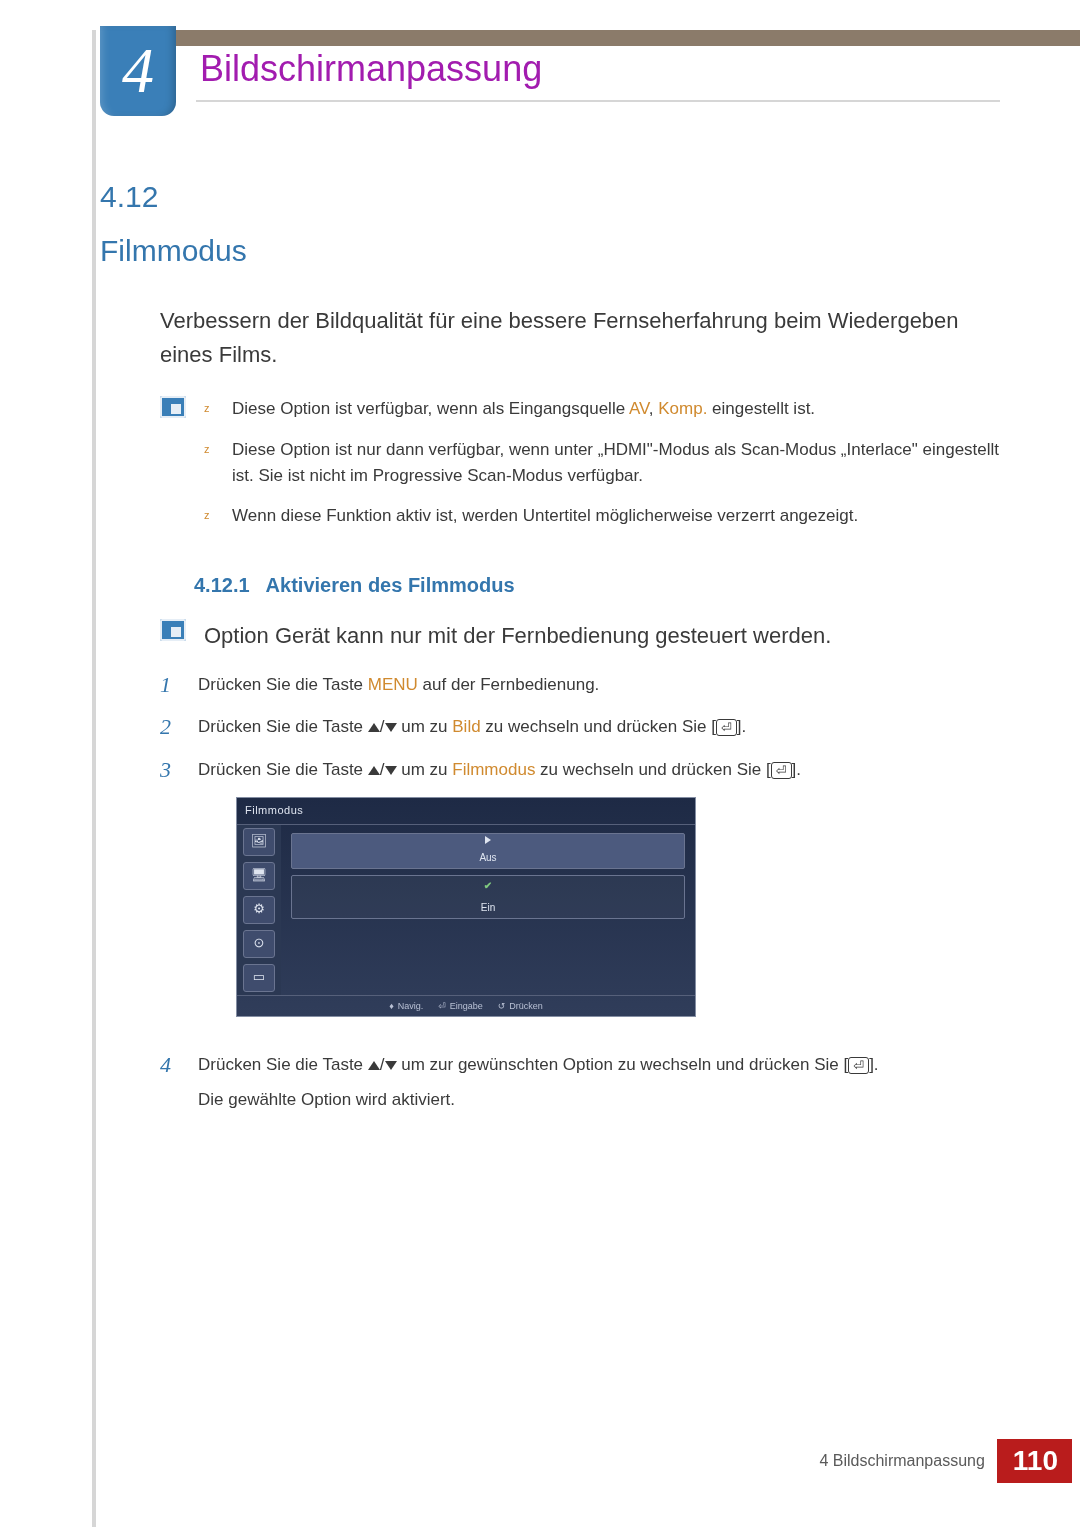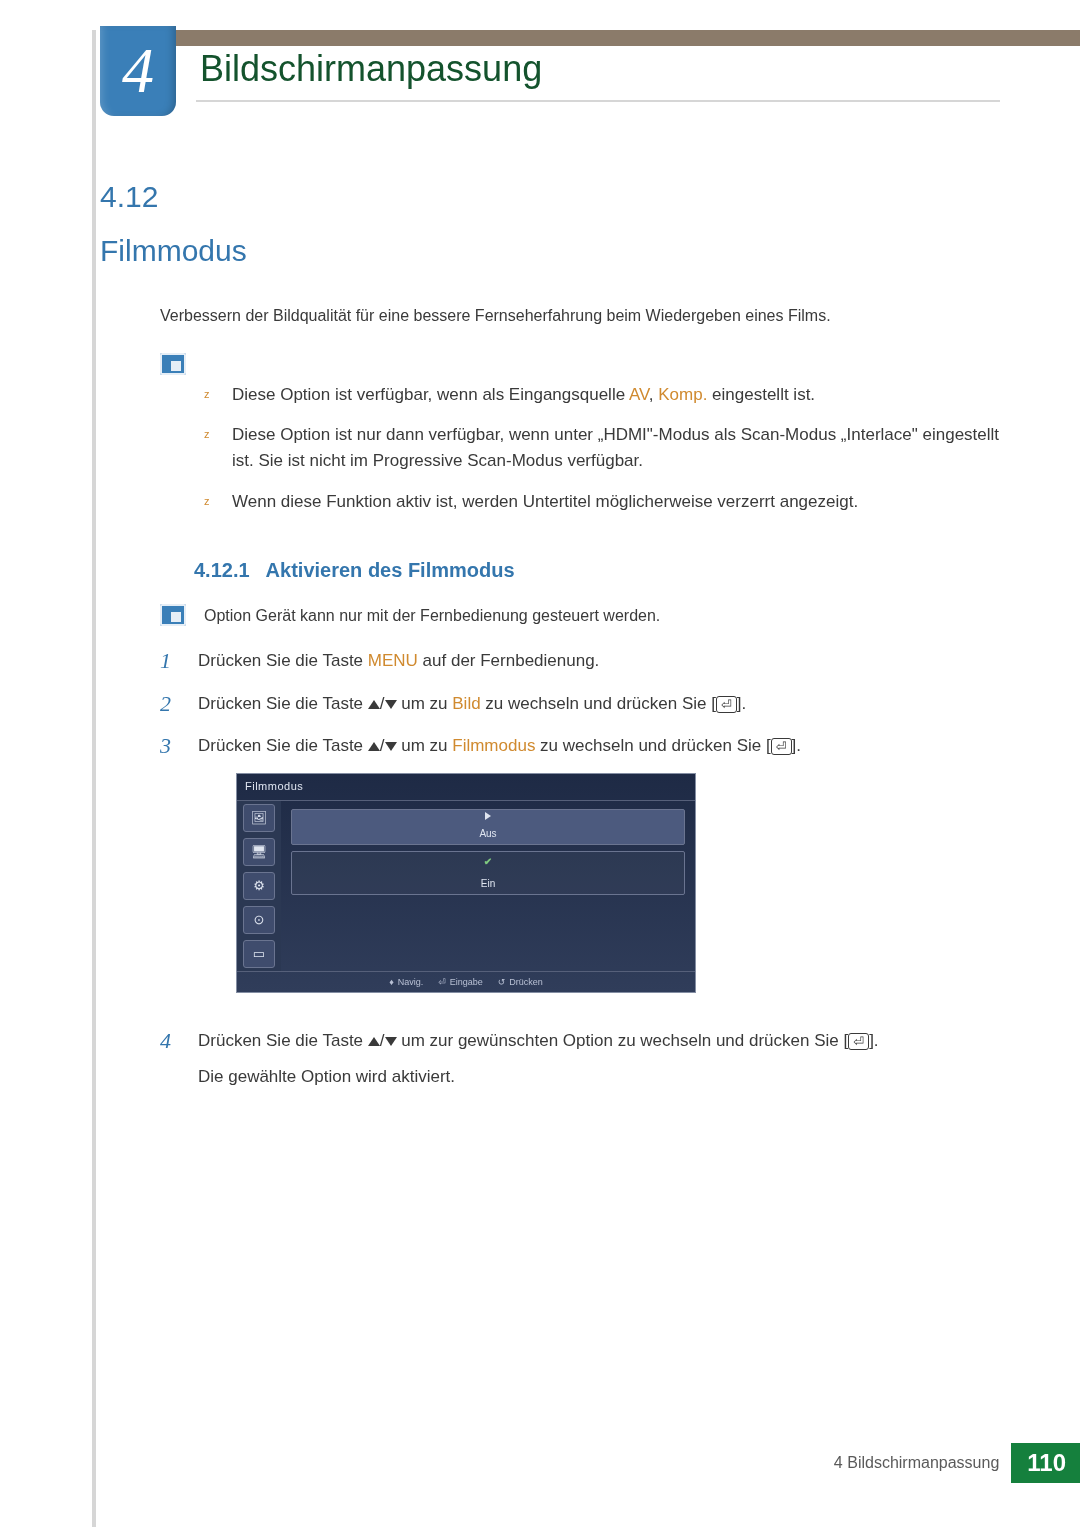--- a/index.html
+++ b/index.html
@@ -38,21 +38,21 @@
     font-size: 64px;
     font-style: italic;
     font-weight: 400;
     font-family: Georgia, 'Times New Roman', serif;
   }
   .chapter-title {
     position: absolute;
     top: 48px;
     left: 200px;
     font-size: 36px;
-    color: #14532d;
+    color: #a21caf;
     font-weight: 400;
   }
   .divider {
     position: absolute;
     top: 100px;
     left: 196px;
     right: 80px;
     height: 2px;
     background: #d6d6d6;
   }
@@ -73,21 +73,21 @@
   .sec-heading {
     display: flex;
     gap: 20px;
     color: #3476ad;
     font-size: 30px;
     font-weight: 400;
     margin-bottom: 36px;
     flex-direction: column;
   }
   .body-text {
-    font-size: 16px;
+    font-size: 22px;
     line-height: 1.55;
     color: #3a3a3a;
   }
   .intro { margin: 0 0 24px 60px; }
   .note-block {
     display: flex;
     gap: 18px;
     margin: 0 0 18px 60px;
   }
   .note-icon {
@@ -99,21 +99,21 @@
   }
   .note-icon::after{
     content:"";
     position:absolute; right:3px; bottom:2px;
     width:10px; height:10px;
     border-right:2px solid #3a7fb8;
     border-bottom:2px solid #3a7fb8;
     background:#e6eef6;
     border-bottom-right-radius:3px;
   }
-  .note-list { list-style: none; flex:1;margin-top:29px; }
+  .note-list { list-style: none; flex:1; }
   .note-list li {
     position: relative;
     padding-left: 28px;
     margin-bottom: 14px;
     font-size: 17px;
     line-height: 1.55;
   }
   .note-list li::before {
     content: "z";
     position: absolute;
@@ -207,33 +207,33 @@
     color:#b8c0d4;
     text-align:center;
   }
   .osd-foot span::before{ margin-right:4px; }
   .ft-move::before{ content:"♦"; }
   .ft-enter::before{ content:"⏎"; }
   .ft-ret::before{ content:"↺"; }
   .footer {
     position: absolute;
     bottom: 44px;
-    right: 0;
+    right: 8px;
     display: flex;
     align-items: center;
   }
   .footer-label {
     font-size: 16px;
     color: #5a5a5a;
     margin-right: 12px;
   }
   .footer-page {
-    background: #15803d;
+    background: #b91c1c;
     color: #fff;
-    font-size: 24px;
+    font-size: 28px;
     font-weight: 700;
     padding: 6px 14px 6px 16px;
   }
 </style>
 </head>
 <body>
 
 <div class="top-bar"></div>
 <div class="left-rail"></div>
 

